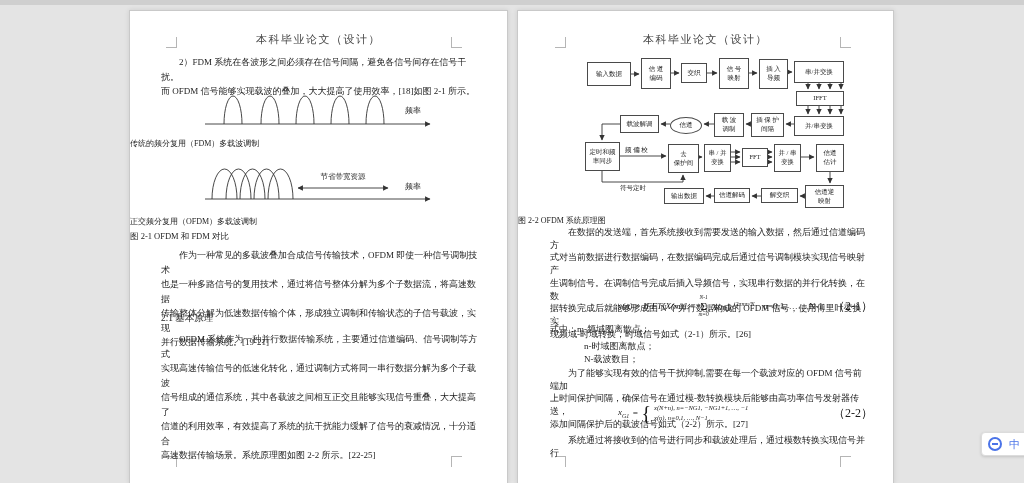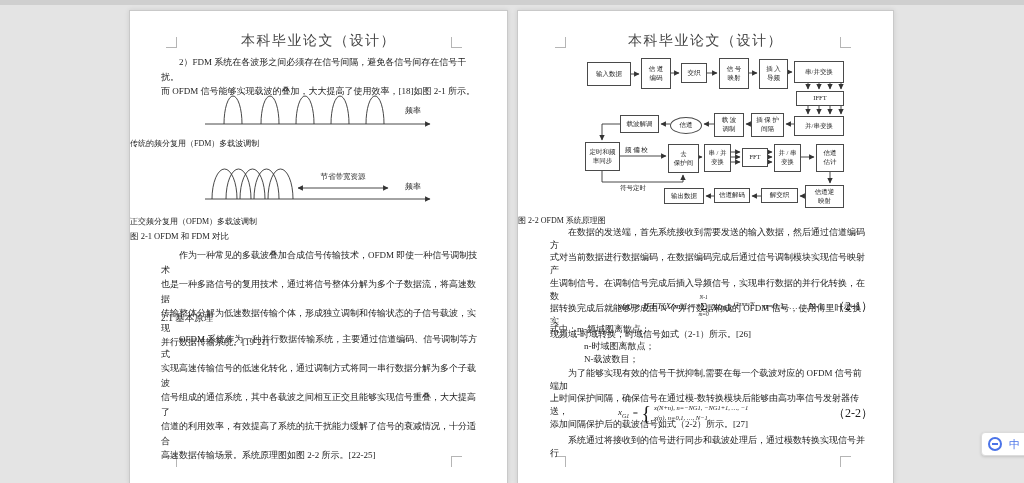--- a/index.html
+++ b/index.html
@@ -11,21 +11,21 @@
   }
   .topstrip { position:absolute; top:0; left:0; width:1024px; height:5px; background:#cfcfcf; }
   .page {
     position:absolute; top:10px; height:474px; background:#ffffff;
     border:1px solid #c9c9c9; box-shadow:0 0 5px rgba(0,0,0,.10);
     overflow:hidden; box-sizing:border-box;
   }
   #pageL { left:129px; width:379px; }
   #pageR { left:517px; width:377px; }
   .hdr { position:absolute; top:21px; left:0; width:100%; text-align:center;
-         font-size:14px; color:#454545; letter-spacing:1.5px; }
+         font-size:11px; color:#454545; letter-spacing:1.5px; }
   .txt { position:absolute; white-space:pre-line; font-size:9px; line-height:14.5px;
          text-indent:2em; }
   #pageR .txt { line-height:12.7px; }
   .noindent { text-indent:0; }
   .cap { position:absolute; left:0; width:100%; text-align:left; font-size:8px; }
   .bold { font-weight:normal; }
   .pagenum { position:absolute; left:0; width:100%; 
              font-size:7px; color:#777;margin-top:40px; }
   .mark { position:absolute; width:11px; height:11px; border:0 solid #b5b5b5; box-sizing:border-box; }
   .mark.tl { border-right-width:1px; border-bottom-width:1px; }

